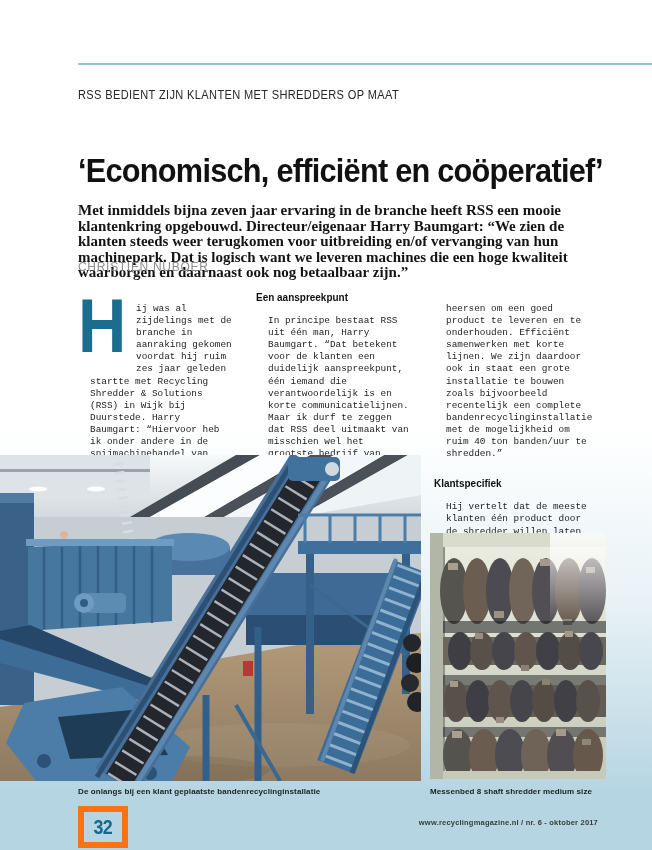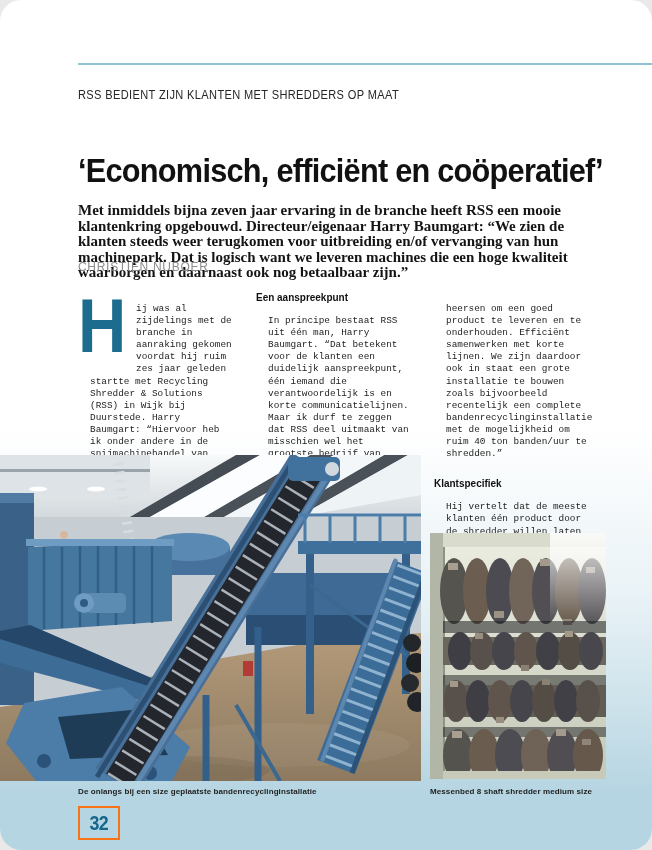--- a/index.html
+++ b/index.html
@@ -1,20 +1,19 @@
 <!DOCTYPE html>
 <html lang="nl"><head>
 <meta charset="utf-8">
 <style>
   html,body{margin:0;padding:0;background:#e9e9e9;}
   .page{
     position:relative;width:652px;height:850px;margin:0 auto;
     background:#ffffff;overflow:hidden;
     font-family:"Liberation Sans",sans-serif;
-    border-radius:21px;
   }
   .blue-wash{
     position:absolute;left:0;top:428px;width:652px;height:422px;z-index:0;
     background:linear-gradient(180deg,
       rgba(182,213,226,0) 0%,
       rgba(182,213,226,0.30) 40%,
       rgba(182,213,226,0.75) 70%,
       #b6d5e2 86%, #b6d5e2 100%);
   }
   .top-rule{position:absolute;left:78px;top:63px;width:574px;height:2px;background:#8fc2d5;z-index:2;}
@@ -58,21 +57,21 @@
   .photo{position:absolute;z-index:3;display:block;}
   .photo-installation{left:0;top:455px;}
   .photo-shredder{left:430px;top:533px;}
   .caption{
     position:absolute;z-index:4;font-size:8px;font-weight:700;color:#1f1f1f;letter-spacing:0.1px;
   }
   .caption-left{left:78px;top:787px;}
   .caption-right{left:430px;top:787px;}
   .pagenum-box{
     position:absolute;left:78px;top:806px;width:38px;height:30px;z-index:4;
-    border:2px solid #f97316;display:flex;align-items:center;justify-content:center;
+    border:6px solid #f97316;display:flex;align-items:center;justify-content:center;
   }
   .pagenum{
     font-weight:700;font-size:21px;color:#15688c;letter-spacing:-1px;
     transform:scaleX(0.85);transform-origin:center;
   }
   .footer-credit{
     position:absolute;left:78px;top:818px;width:520px;z-index:4;
     text-align:right;font-size:7.5px;font-weight:700;color:#3a3a3a;letter-spacing:0.2px;
   }
 </style>
@@ -265,20 +264,21 @@
       <ellipse cx="158" cy="222" rx="15" ry="26" fill="#66594b"></ellipse>
       <rect x="22" y="198" width="10" height="7" fill="#a89f90"></rect>
       <rect x="74" y="238" width="10" height="7" fill="#9b9284"></rect>
       <rect x="126" y="196" width="10" height="7" fill="#a39a8b"></rect>
       <rect x="152" y="206" width="9" height="6" fill="#8e8678"></rect>
     </g>
     <rect x="120" y="0" width="56" height="90" fill="url(#shlight)"></rect>
     <rect x="13" y="238" width="163" height="8" fill="#c7cab9"></rect>
   </svg>
 
-  <div class="caption caption-left">De onlangs bij een size geplaatste bandenrecyclinginstallatie</div>
+  <div class="caption caption-left">De onlangs bij een klant geplaatste bandenrecyclinginstallatie</div>
   <div class="caption caption-right">Messenbed 8 shaft shredder medium size</div>
 
   <div class="pagenum-box">
     <span class="pagenum">32</span>
   </div>
+  <div class="footer-credit">www.recyclingmagazine.nl / nr. 6 - oktober 2017</div>
 
 </div>
 
 </body></html>

